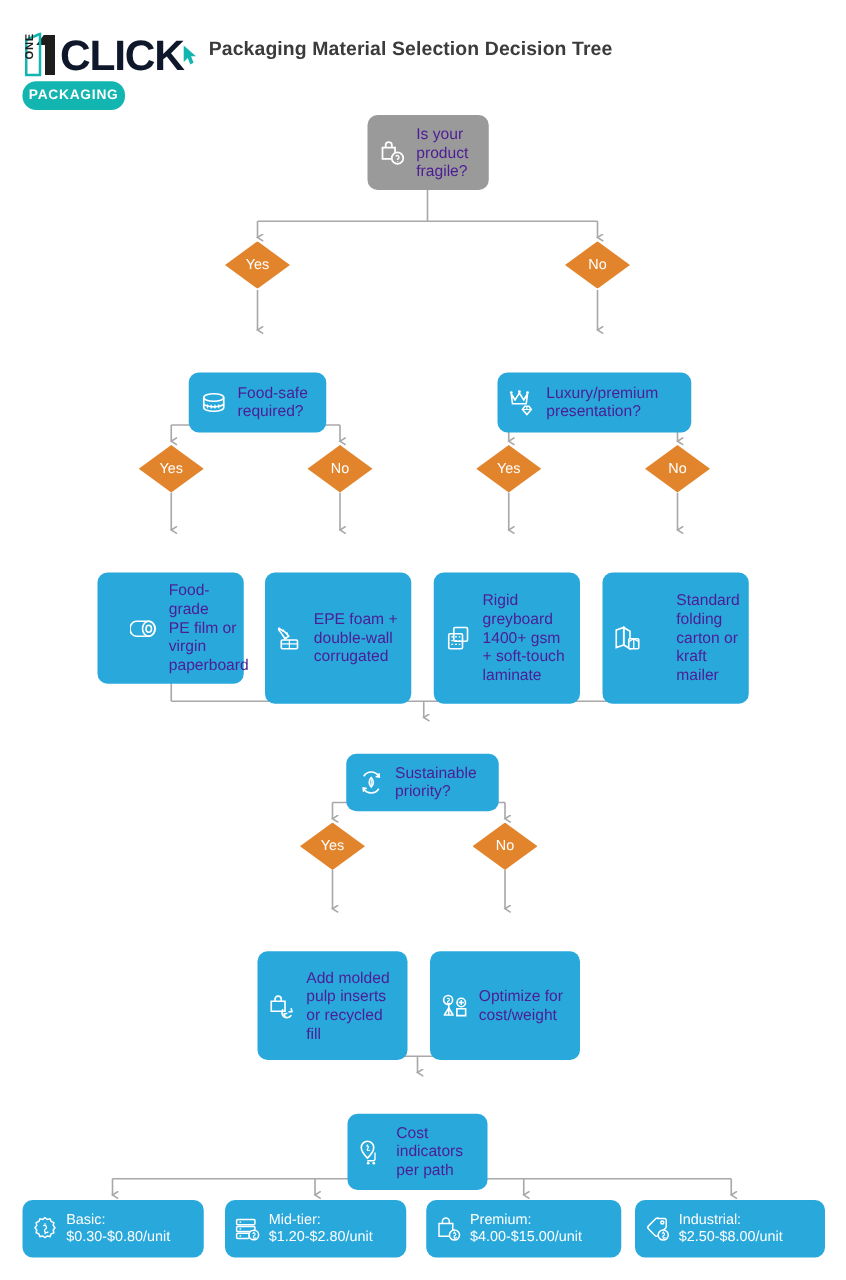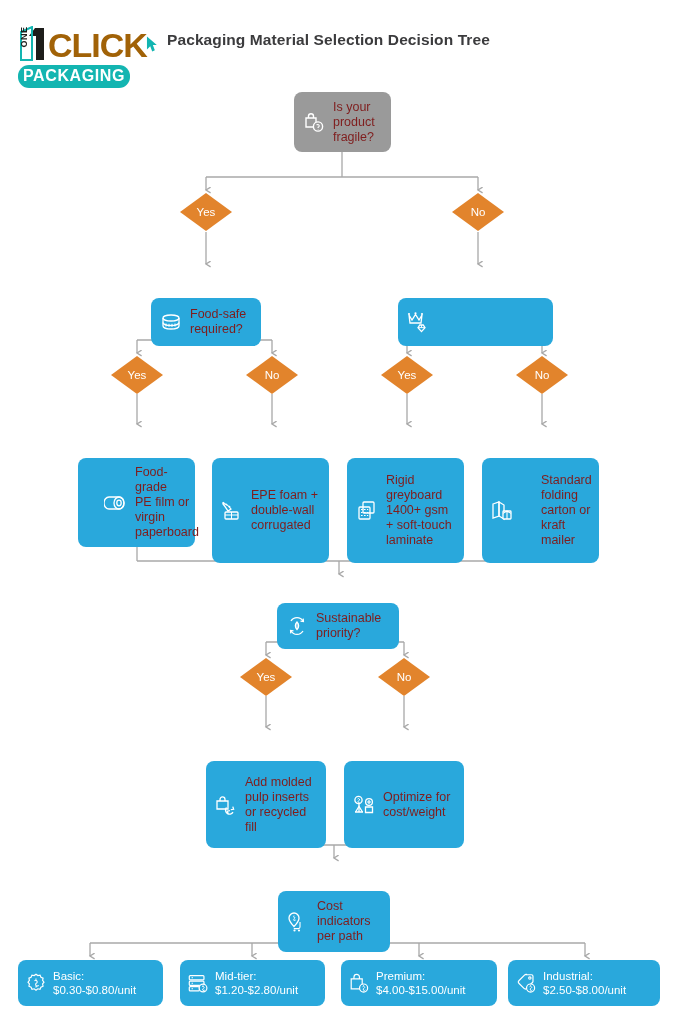--- a/index.html
+++ b/index.html
@@ -43,28 +43,28 @@
     letter-spacing: 0.5px;
     color: #1d1d1b;
     transform: rotate(-90deg);
     transform-origin: center center;
   }
   .logo-click {
     font-size: 34px;
     line-height: 34px;
     font-weight: bold;
     letter-spacing: -1px;
-    color: #a16207;
+    color: #0f172a;
     font-family: "Liberation Sans", sans-serif;
   }
   .logo-packaging {
     margin-top: 3px;
     background: #13b5b1;
     color: #ffffff;
-    font-size: 16px;
+    font-size: 11px;
     line-height: 20px;
     font-weight: bold;
     letter-spacing: 0.6px;
     padding: 1px 5px 2px 5px;
     display: inline-block;
     border-radius: 11px;
   }
 
   
   #title {
@@ -107,21 +107,21 @@
     height: 26px;
     margin-right: 6px;
     display: flex;
     align-items: center;
     justify-content: center;
   }
   .node .nlabel {
     flex: 1 1 auto;
     font-size: 12.5px;
     line-height: 15px;
-    color: #7f1d1d;
+    color: #4c1d95;
     white-space: pre-line;
   }
 
   
   .diamond {
     position: absolute;
     width: 52px;
     height: 38px;
   }
   .diamond .dshape {
@@ -290,20 +290,22 @@
   <span class="nicon">
     <svg width="24" height="24" viewBox="0 0 24 24" fill="none" stroke="#ffffff" stroke-width="1.3">
       <path d="M3 5 L6 10 L9.5 4.5 L13 10 L16 5 L15 13 L4 13 Z"></path>
       <circle cx="3" cy="4" r="1.1" fill="#ffffff" stroke="none"></circle>
       <circle cx="9.5" cy="3.3" r="1.1" fill="#ffffff" stroke="none"></circle>
       <circle cx="16" cy="4" r="1.1" fill="#ffffff" stroke="none"></circle>
       <path d="M13.8 15 L17.2 15 L19 17.6 L15.5 21.6 L12 17.6 Z"></path>
       <path d="M12 17.6 L19 17.6 M15.5 15 L15.5 17.6" stroke-width="0.9"></path>
     </svg>
   </span>
+  <span class="nlabel">Luxury/premium
+presentation?</span>
 </div>
 
 <div class="diamond" style="left:111px;top:356px;">
   <span class="dshape"></span>
   <span class="dlabel">Yes</span>
 </div>
 <div class="diamond" style="left:246px;top:356px;">
   <span class="dshape"></span>
   <span class="dlabel">No</span>
 </div>

